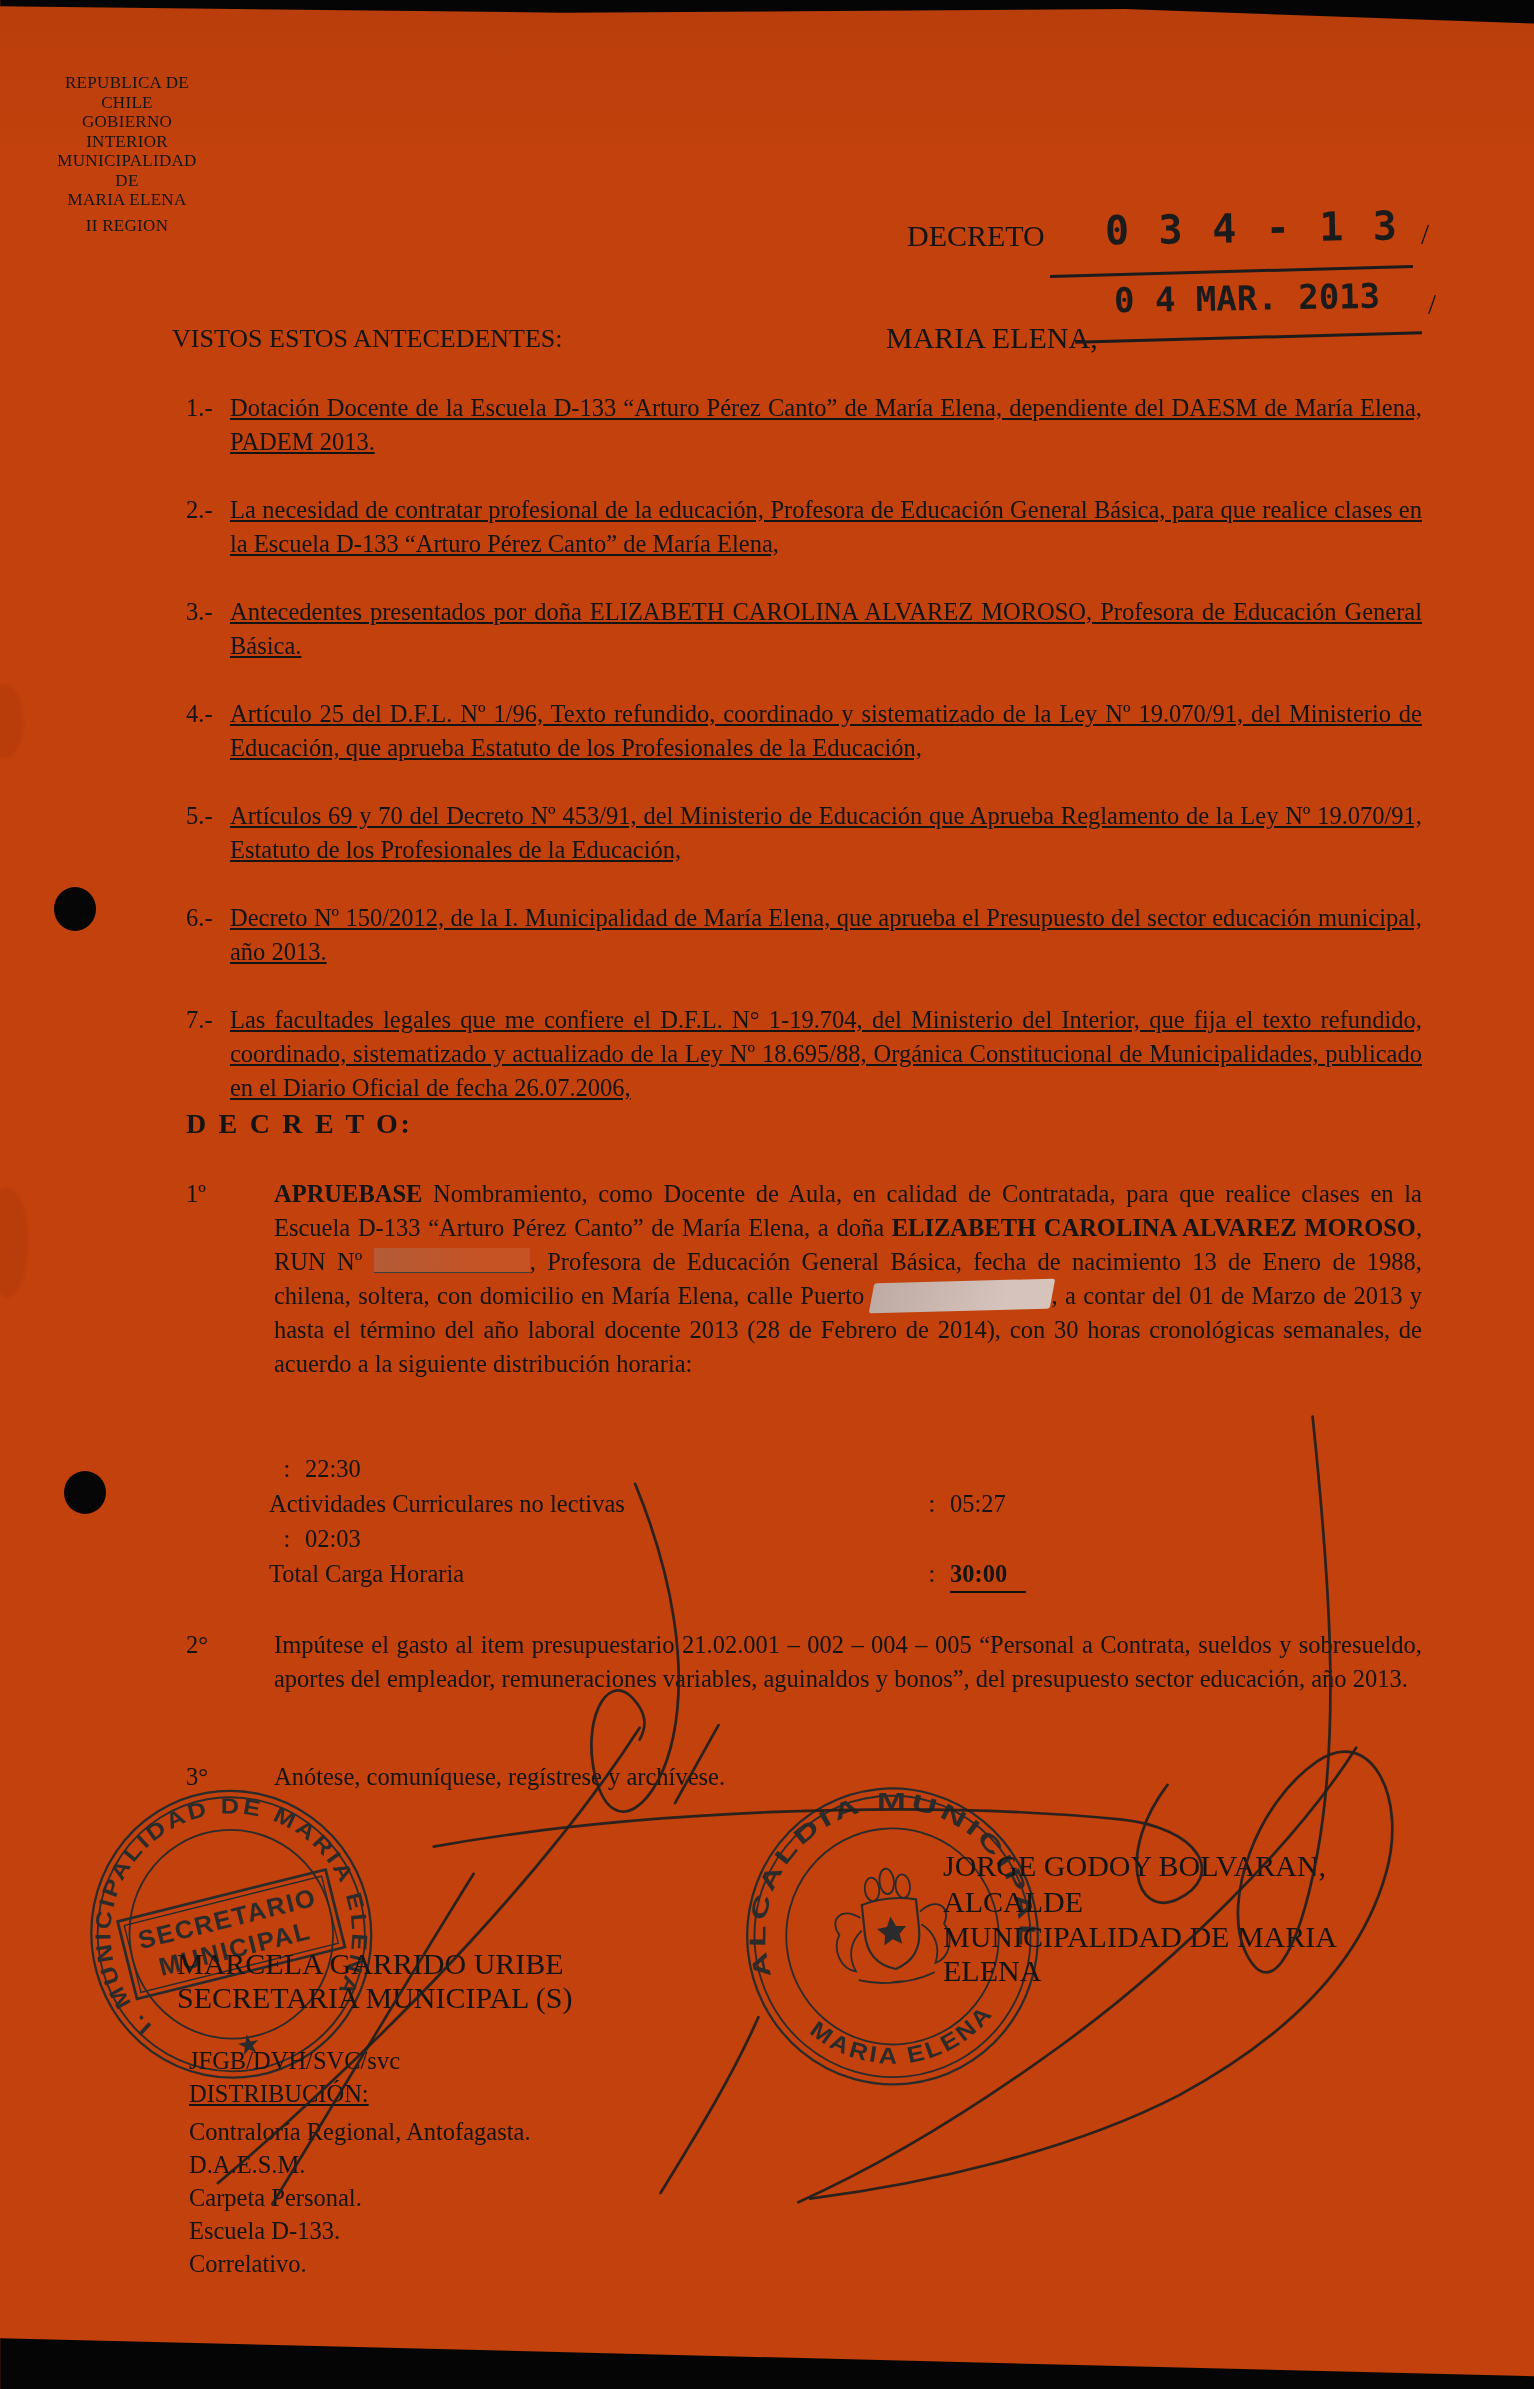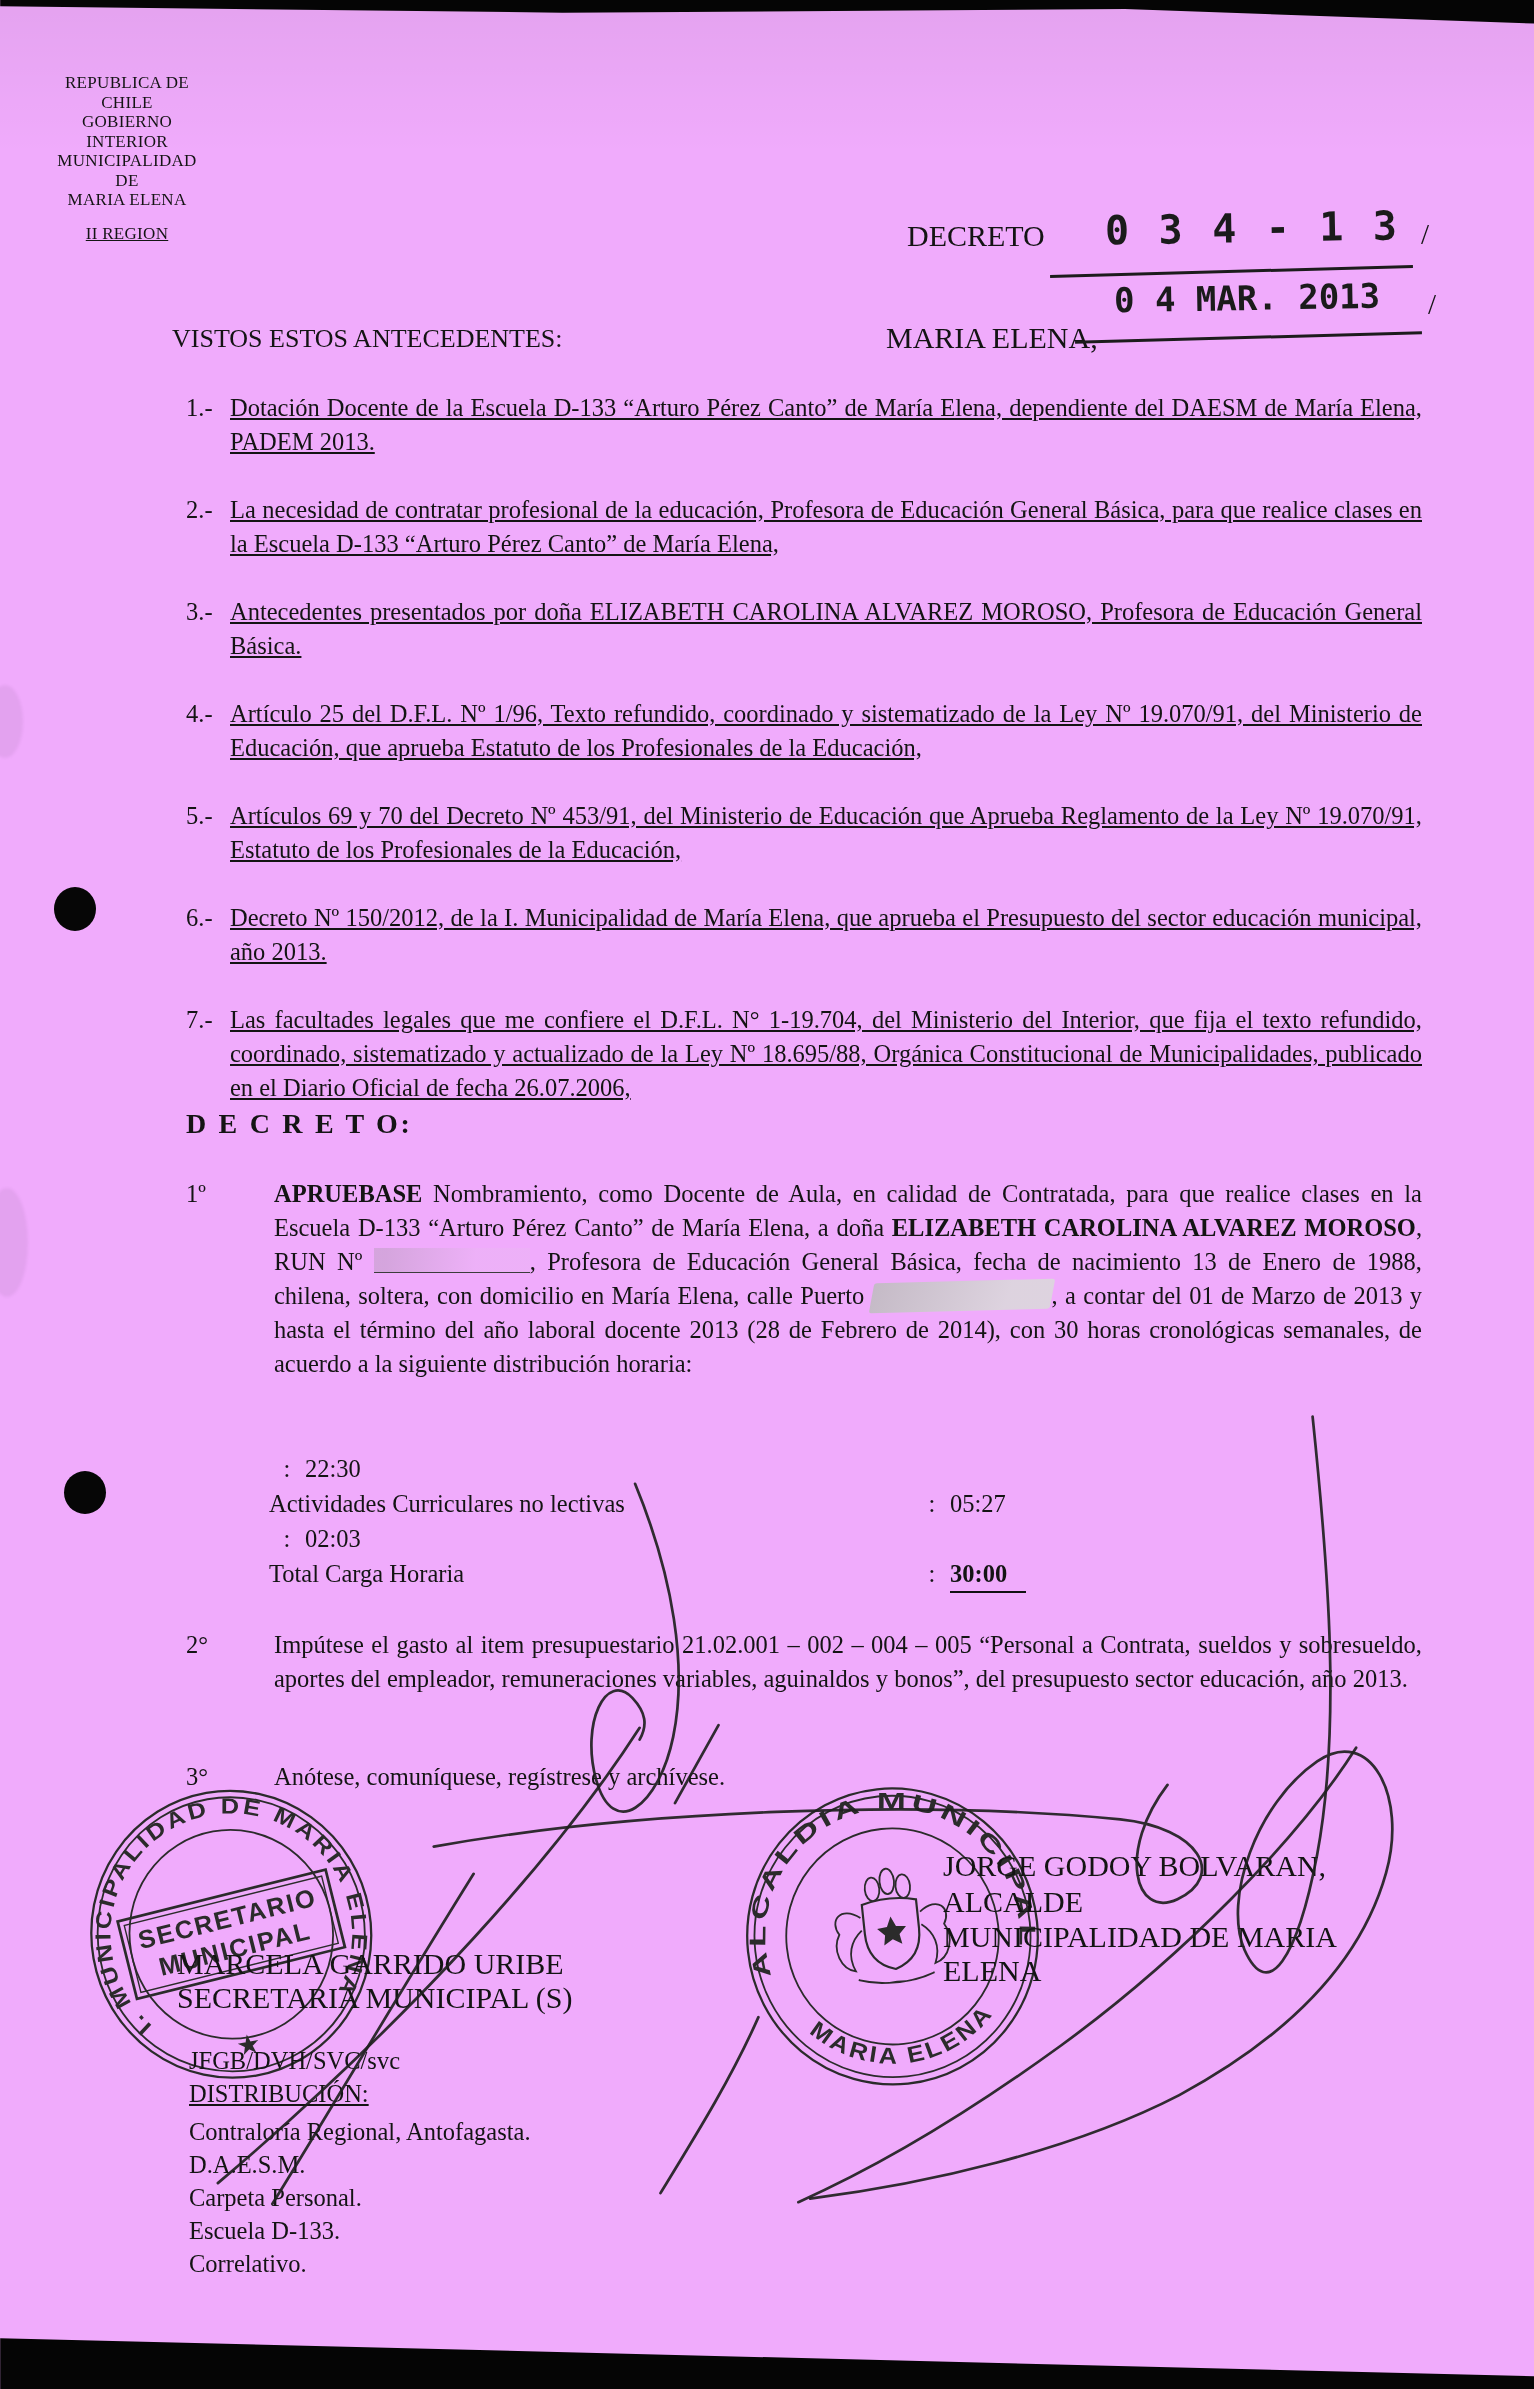--- a/index.html
+++ b/index.html
@@ -1,30 +1,30 @@
 <!DOCTYPE html>
 <html style="font-size:14.5px"><head>
 <meta charset="utf-8">
 <style>
   html,body{margin:0;padding:0;background:#777;}
   .page{
     position:relative; width:1535px; height:2389px; margin:0 auto;
-    background:#f0abfc; overflow:hidden;
+    background:#c2410c; overflow:hidden;
     font-family:"Liberation Serif", serif; color:#141414;
   }
   .abs{position:absolute;}
   
   .top-haze{left:0;top:0;width:1535px;height:154px;
     background:linear-gradient(180deg,rgba(0,0,0,.05),rgba(0,0,0,0));pointer-events:none;}
   .smudge{background:rgba(0,0,0,.05);border-radius:50%;filter:blur(1.8px);pointer-events:none;}
   .hole-dot{background:#060606;border-radius:50%;}
   
   .letterhead{left:50px;top:73px;width:154px;text-align:center;
     font-size:17px;line-height:19.5px;letter-spacing:0.3px;}
-  .letterhead .region{display:inline-block;margin-top:14px;text-decoration:underline;}
+  .letterhead .region{display:inline-block;margin-top:6px;}
   
   .decree-label{left:907px;top:219px;font-size:30px;}
   .place-label{left:886px;top:288px;font-size:30px;margin-top:33px;}
   .stamp{font-family:"DejaVu Sans Mono",monospace;font-weight:bold;color:#1b1b1b;}
   .stamp-num{left:1105px;top:205px;font-size:40px;letter-spacing:2.7px;transform:rotate(-1deg);}
   .stamp-date{left:1114px;top:278px;font-size:34px;letter-spacing:0px;transform:rotate(-1deg);}
   .rule{height:2.7px;background:#1c1c1c;}
   .rule1{left:1050px;top:270px;width:363px;transform:rotate(-1.6deg);}
   .rule2{left:1075px;top:336px;width:347px;transform:rotate(-1.6deg);}
   .slash{font-size:29px;}

